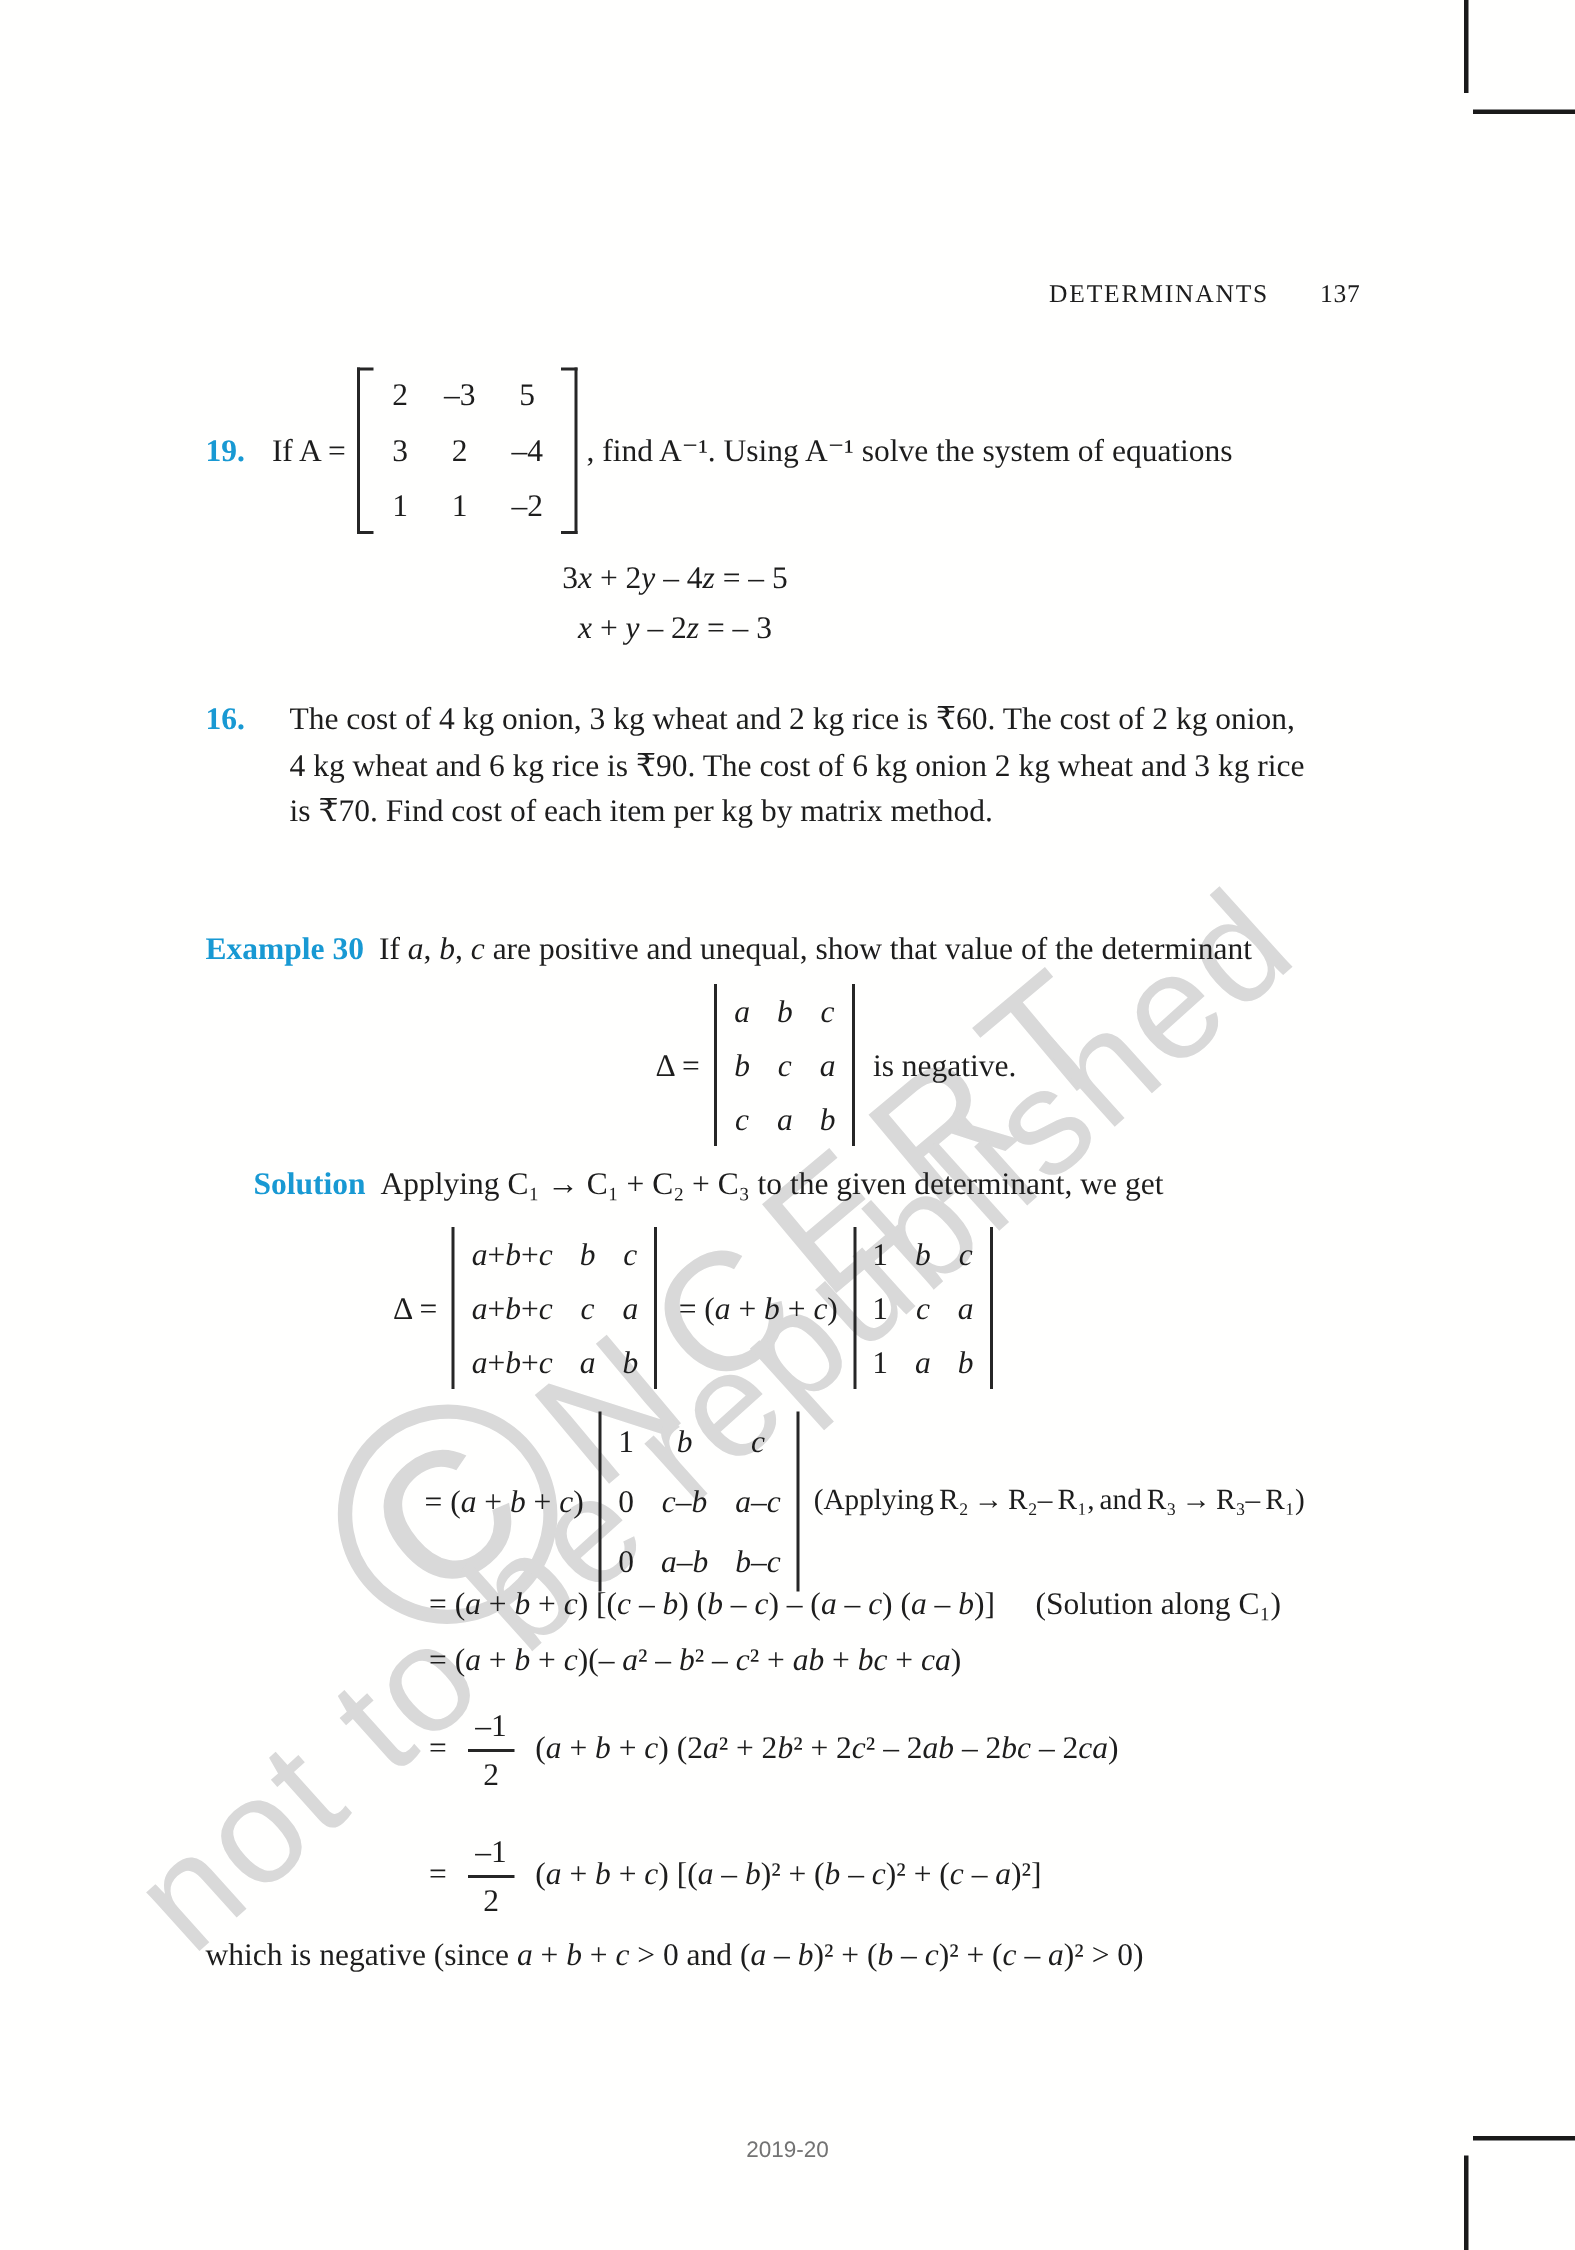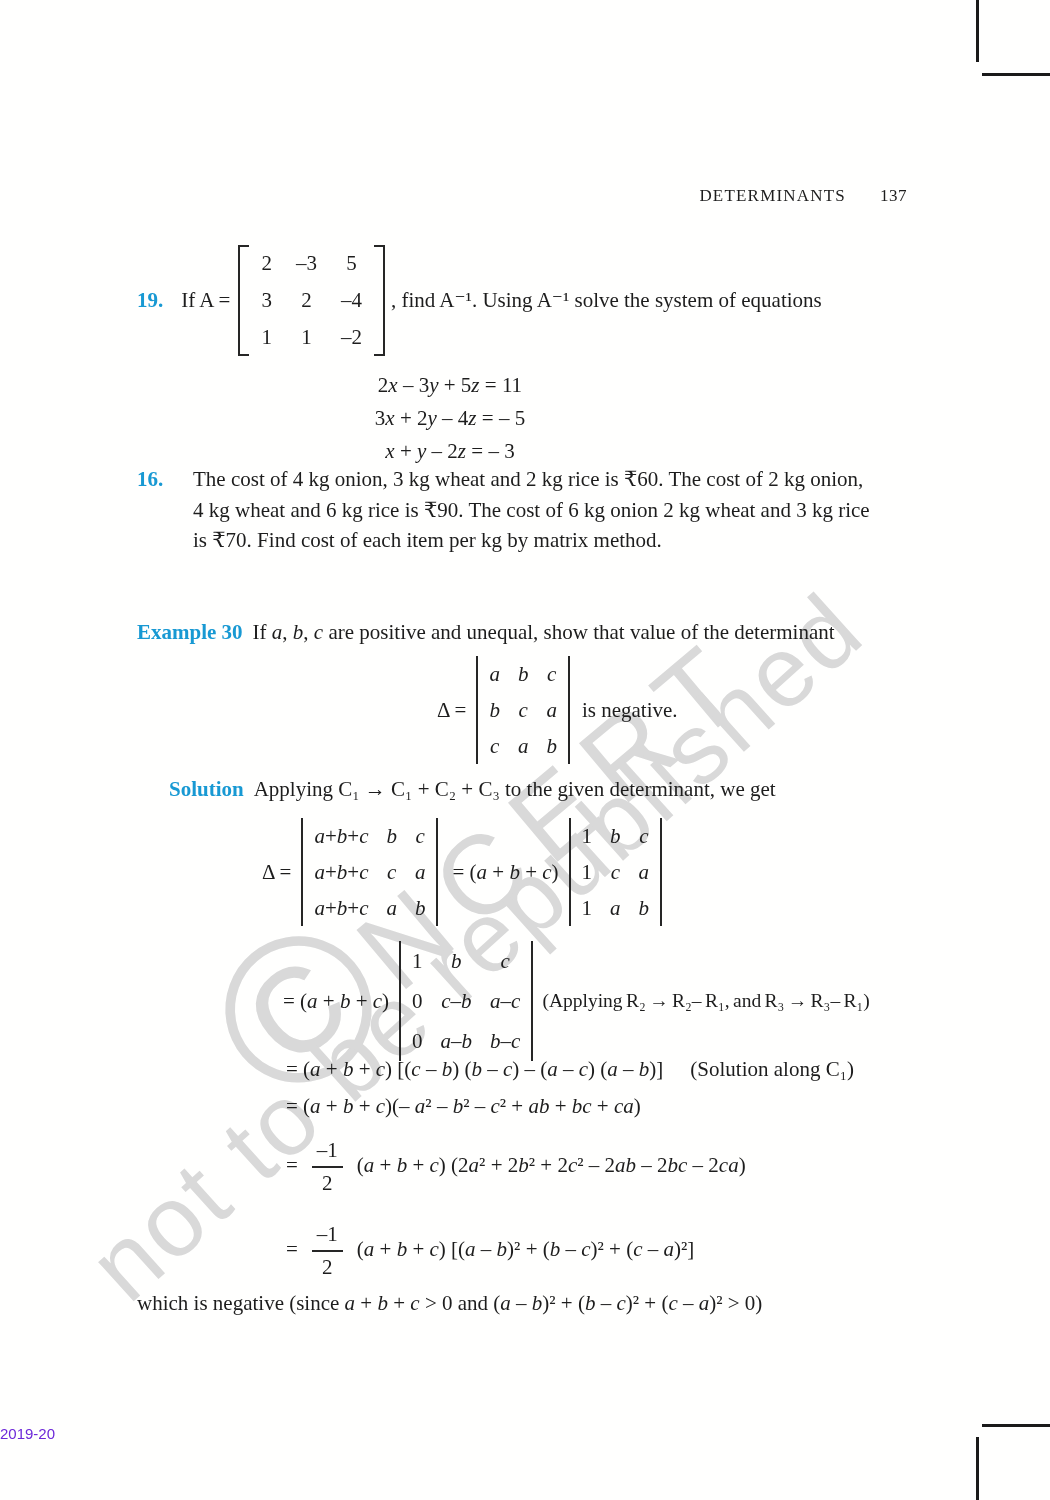--- a/index.html
+++ b/index.html
@@ -77,21 +77,21 @@
   .step3 .note{margin-left:27px;}
   .step4{top:1094px;left:286px;}
   .step56{left:286px;height:74px;}
   .step5{top:1128px;}
   .step6{top:1212px;}
   .frac{display:inline-flex;flex-direction:column;align-items:center;margin:0 14px;line-height:1;}
   .frac .fnum{padding:3px 5px 5px;border-bottom:2px solid #262626;}
   .frac .fden{padding-top:5px;}
   .conclusion{top:1291px;left:137px;}
   
-  .footer{top:1425px;left:0;width:1050px;font-family:"Liberation Sans","DejaVu Sans",sans-serif;font-size:15px;color:#6d28d9;}
+  .footer{top:1425px;left:0;width:1050px;text-align:center;font-family:"Liberation Sans","DejaVu Sans",sans-serif;font-size:15px;color:#737373;}
 </style>
 </head>
 <body>
 
 <div class="page">
 
   <div class="wm wm1"><span class="wm-sym">©</span><span>NCERT</span></div>
   <div class="wm wm2">not to be republished</div>
 
   <div class="cm" style="left:976px;top:0;width:3px;height:62px;"></div>
@@ -136,21 +136,20 @@
           <div class="mcell">
             <span>–2</span>
           </div>
         </span>
       <span class="br br-r"></span>
     </span>
     <span class="suffix">, find A⁻¹. Using A⁻¹ solve the system of equations</span>
   </div>
 
   <div class="abs eqs">
-    <div><span>2</span><span class="it">x</span><span> – 3</span><span class="it">y</span><span> + 5</span><span class="it">z</span><span> = 11</span></div>
     <div><span>3</span><span class="it">x</span><span> + 2</span><span class="it">y</span><span> – 4</span><span class="it">z</span><span> = – 5</span></div>
     <div><span class="it">x</span><span> + </span><span class="it">y</span><span> – 2</span><span class="it">z</span><span> = – 3</span></div>
   </div>
 
   <div class="abs p16">
     <span class="blue lbl">16.</span>
     <span class="lines">
       <div>The cost of 4 kg onion, 3 kg wheat and 2 kg rice is ₹60. The cost of 2 kg onion,</div>
       <div>4 kg wheat and 6 kg rice is ₹90. The cost of 6 kg onion 2 kg wheat and 3 kg rice</div>
       <div>is ₹70. Find cost of each item per kg by matrix method.</div>

